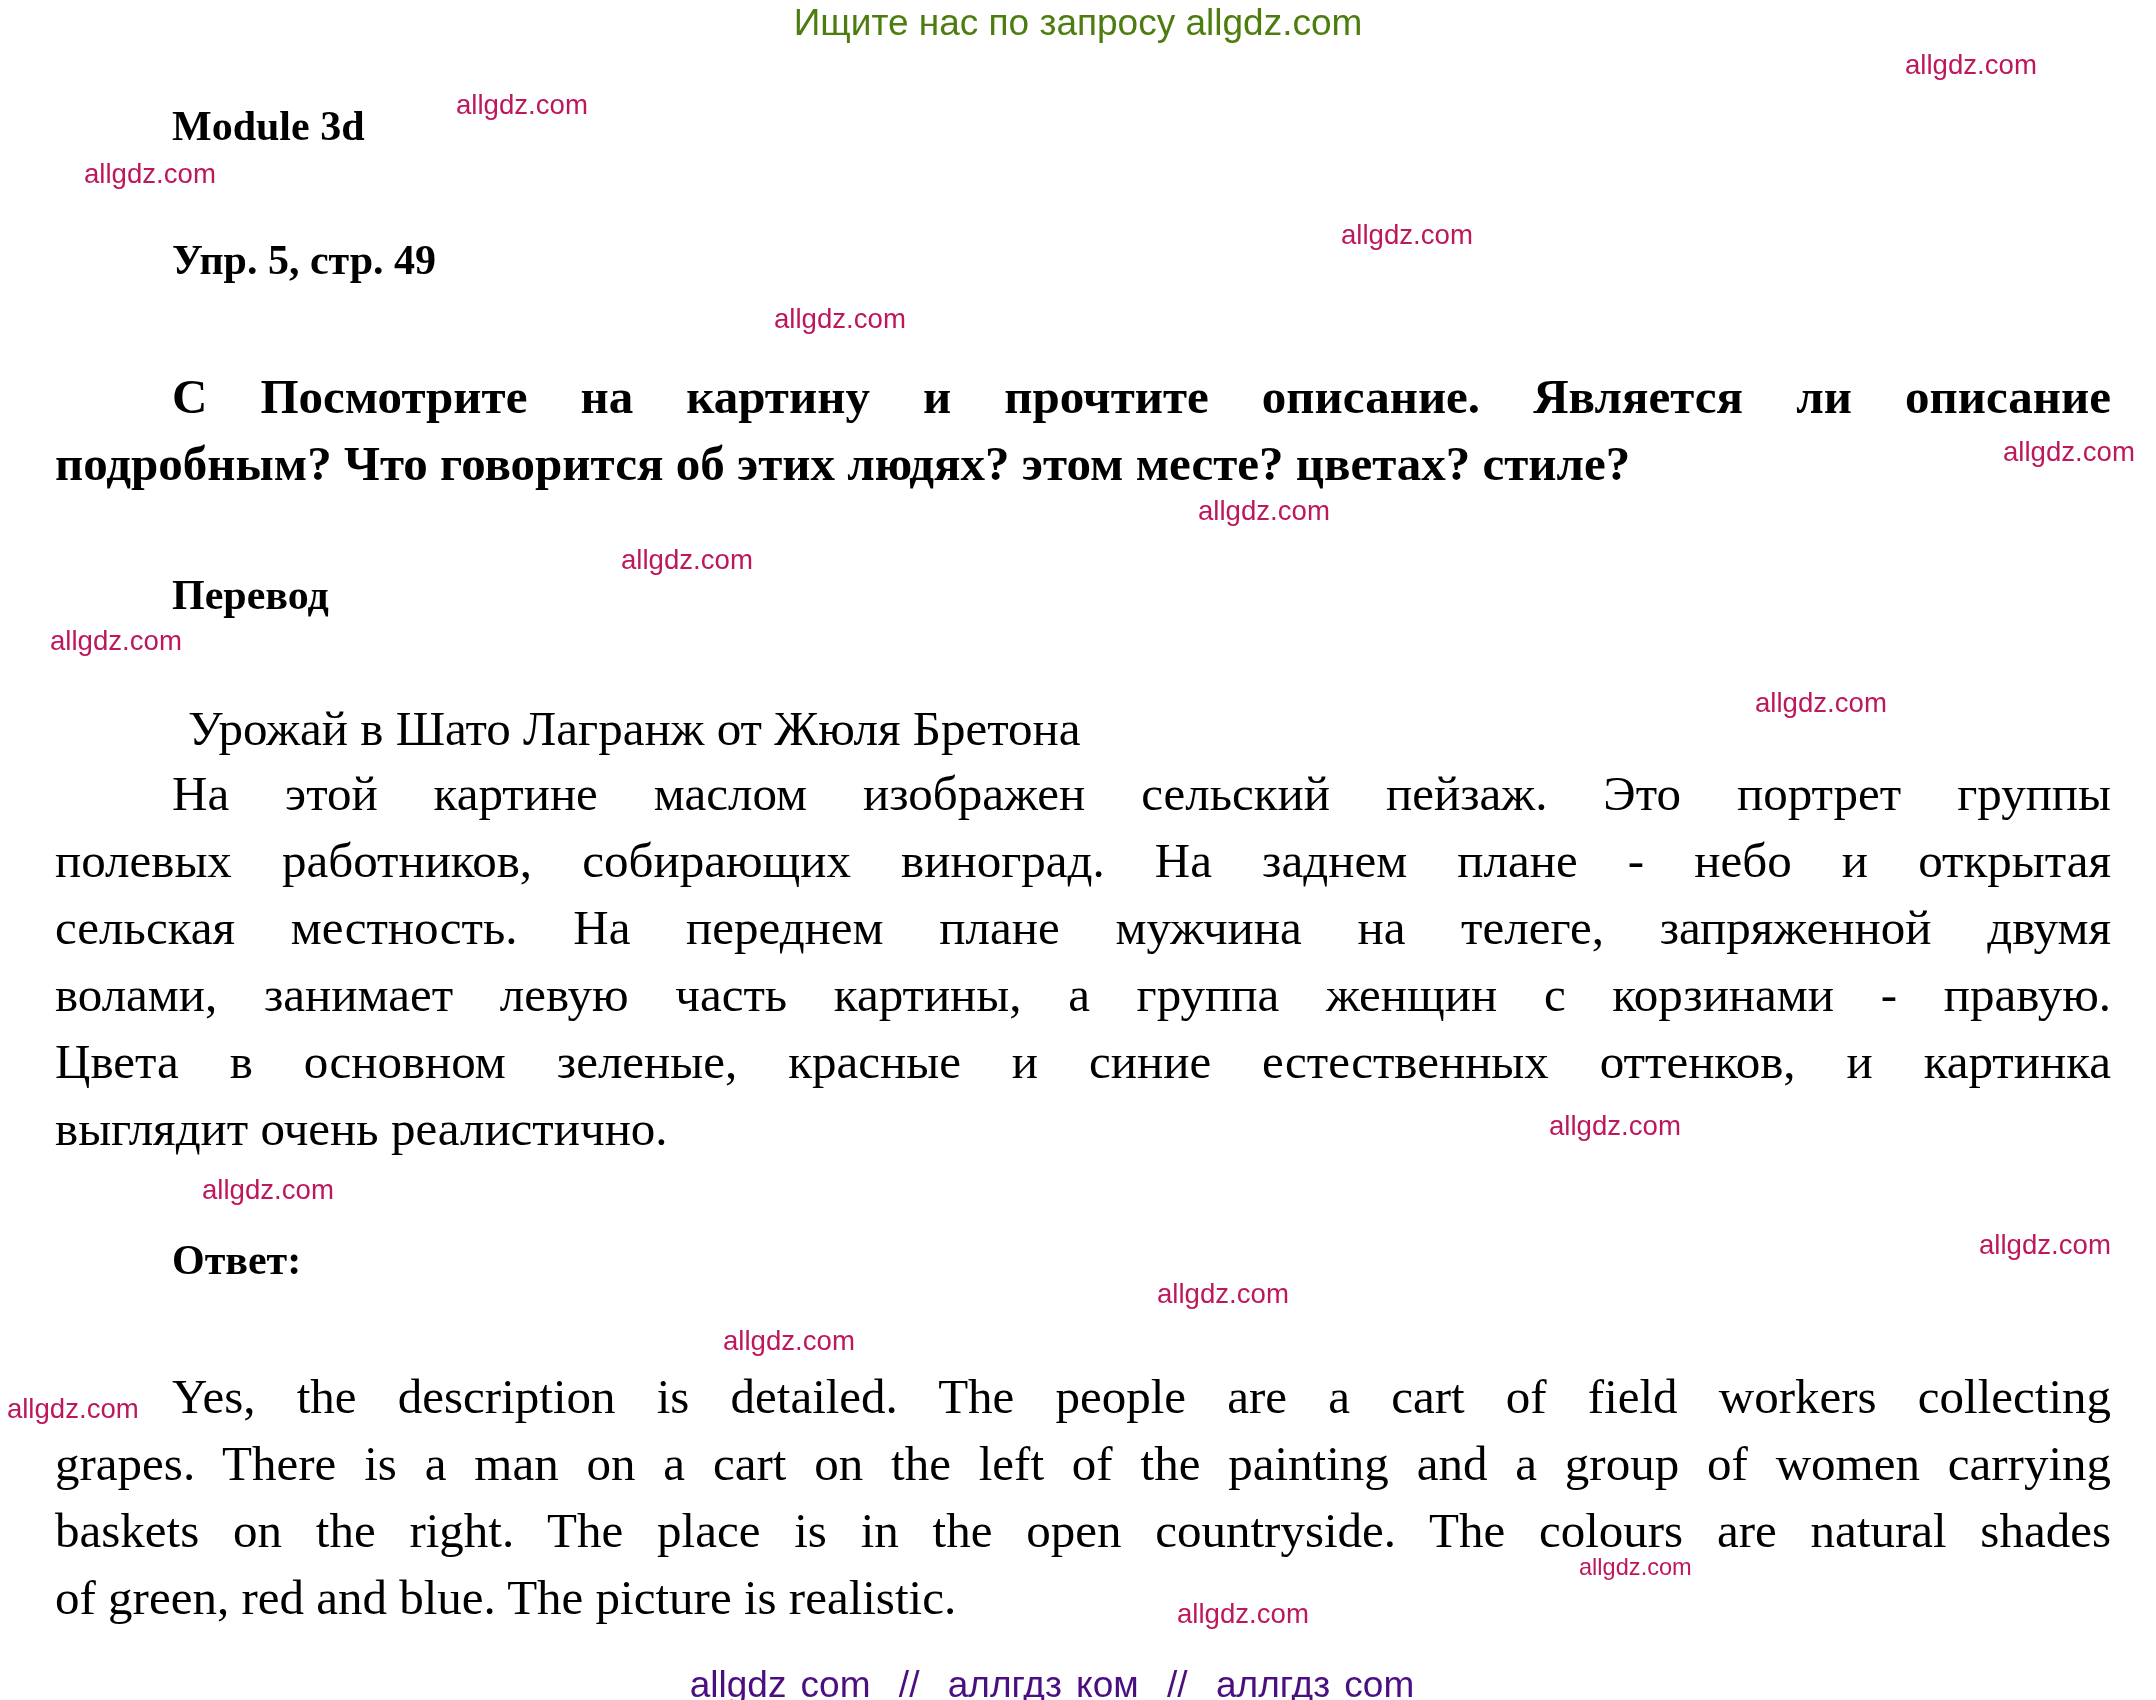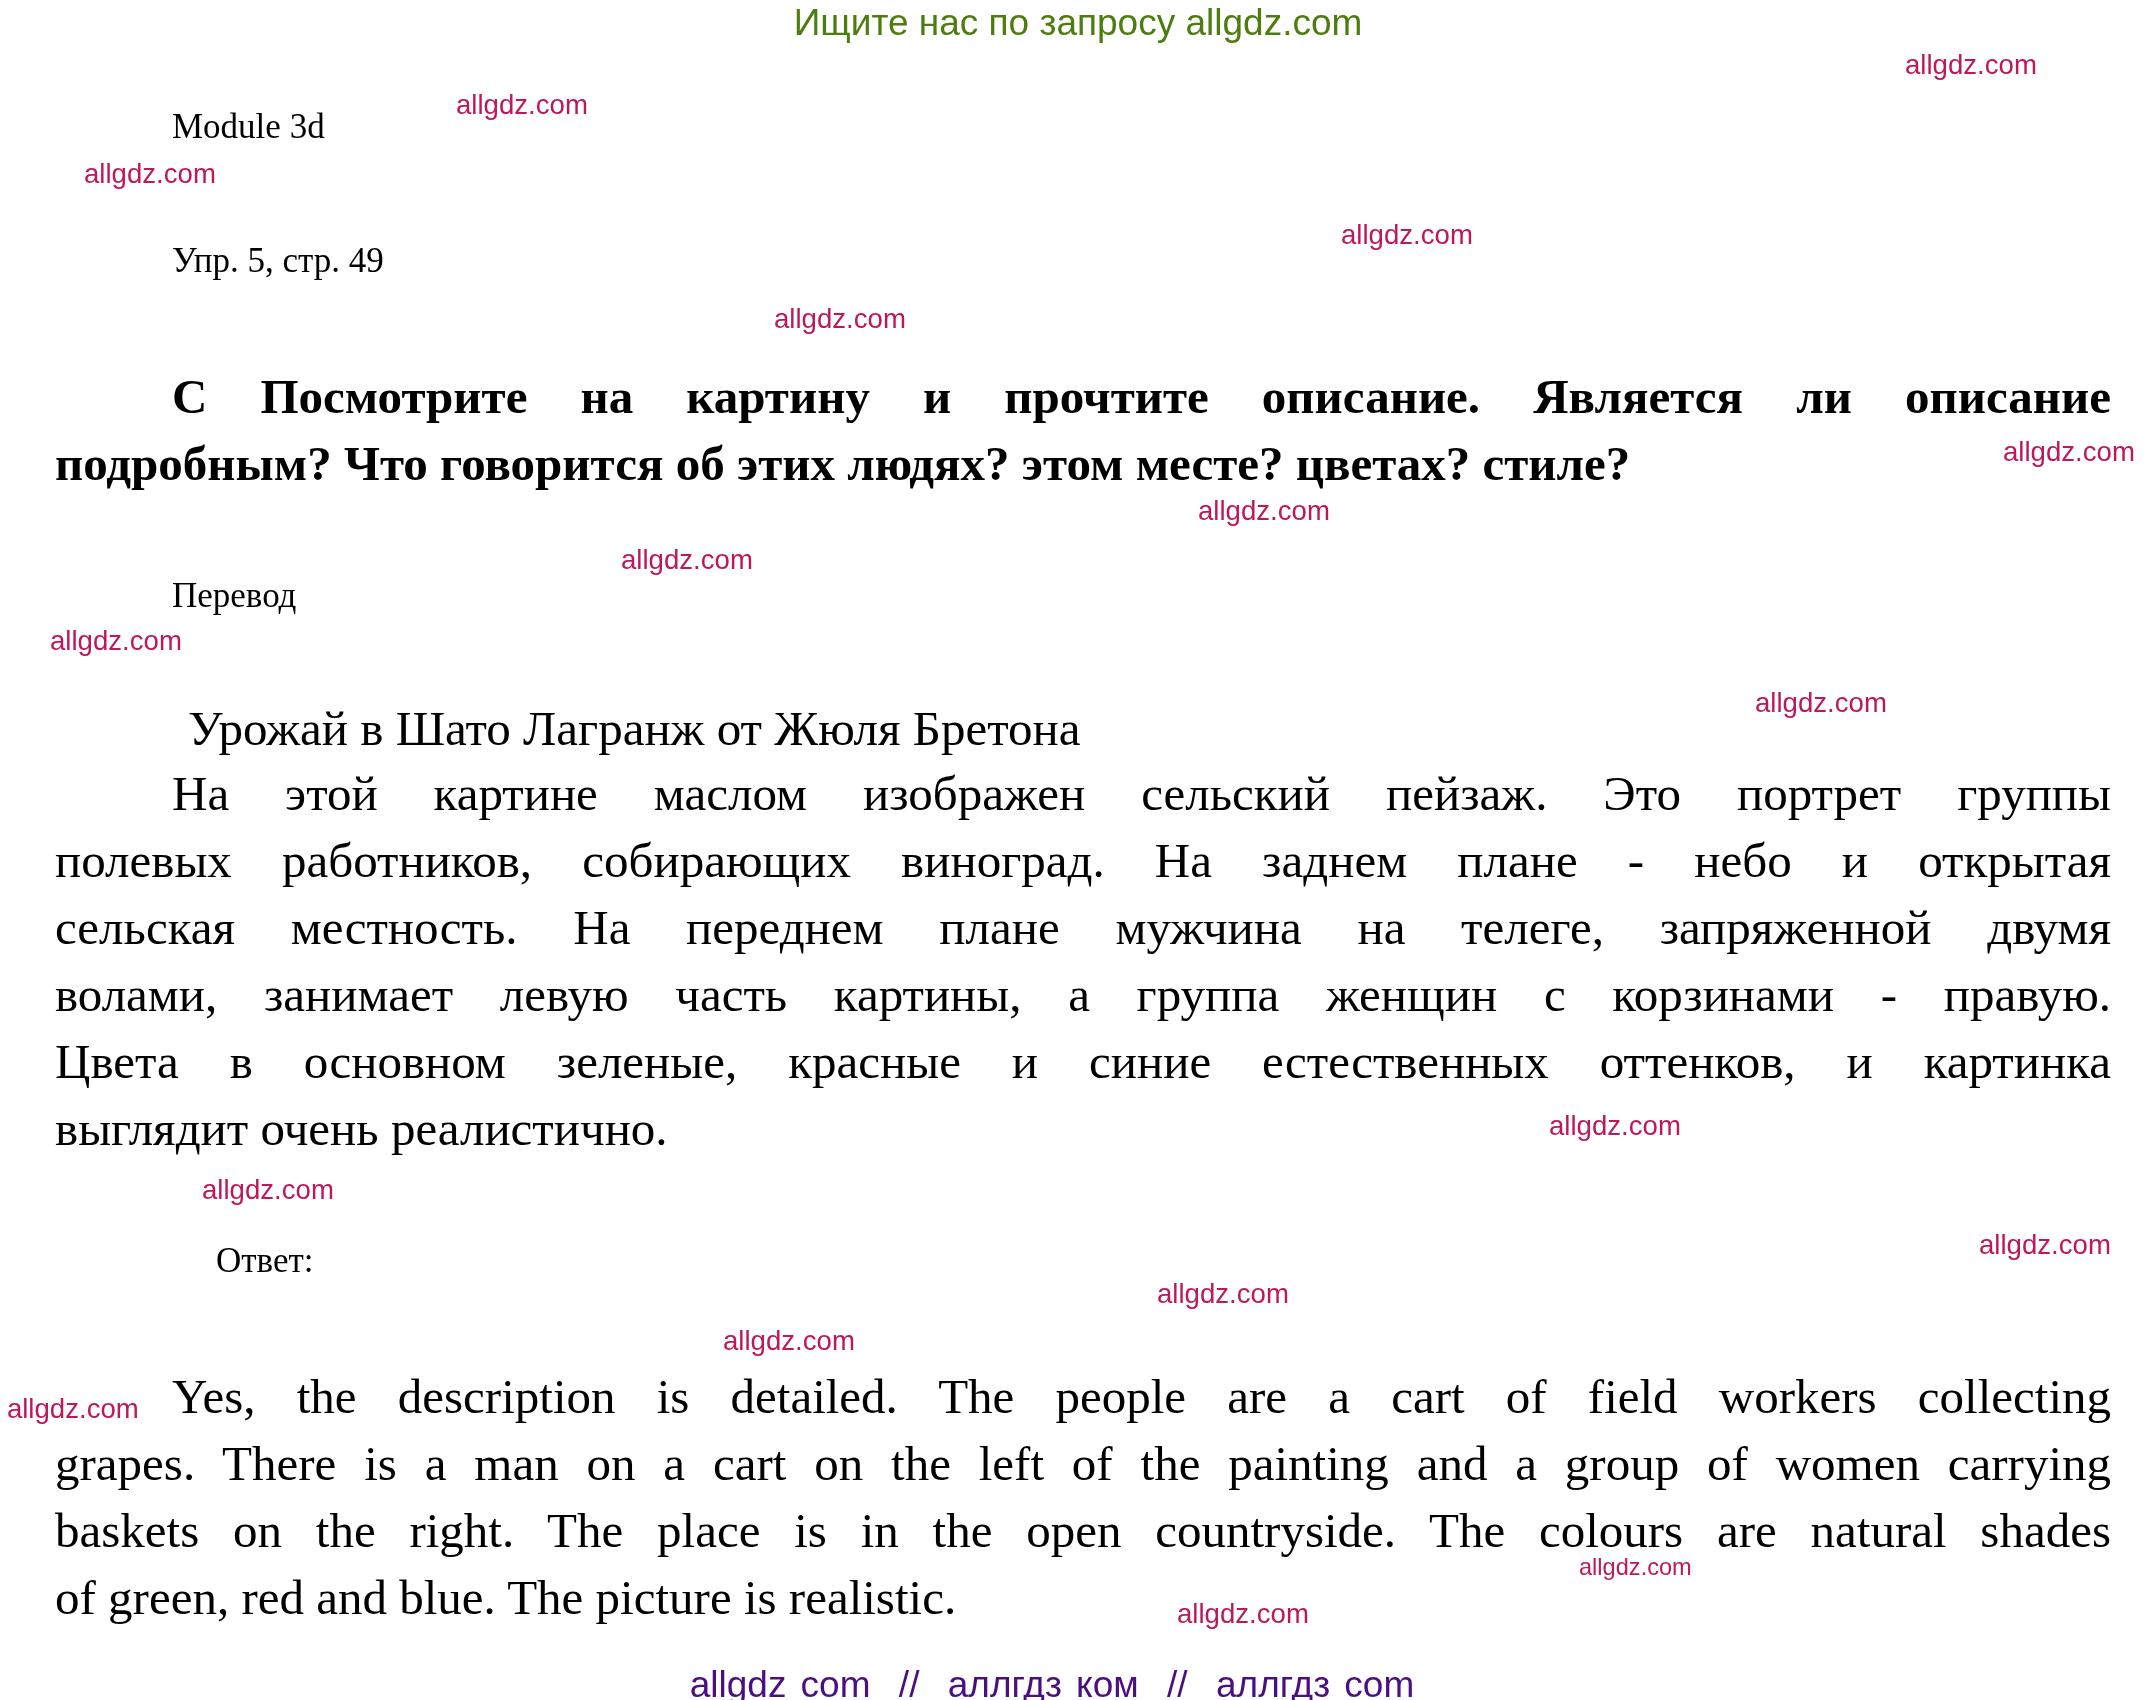--- a/index.html
+++ b/index.html
@@ -9,21 +9,21 @@
   .abs { position: absolute; white-space: nowrap; }
 
   .top-banner {
     position: absolute; left: 0; width: 2156px; top: 0; text-align: center;
     font-size: 37px; line-height: 45px; color: #4d7c0f;
   }
   .bottom-banner {
     position: absolute; left: 0; width: 2104px; top: 1668px; text-align: center;
     font-size: 37px; line-height: 33px; color: #4a0f80; word-spacing: 3.9px;
   }
-  .heading { font-weight: normal; font-size: 35px; line-height: 59px; }
+  .heading { font-weight: bold; font-size: 42px; line-height: 59px; }
   .para {
     position: absolute; left: 55px; width: 2056px;
     font-size: 49px; line-height: 67px; text-align: justify;
     text-align-last: left;
   }
   .para .line { display: block; text-align: justify; text-align-last: justify; height: 67px; white-space: nowrap; overflow: visible; }
   .para .line.last { text-align-last: left; }
   .para .line.indent { padding-left: 117px; }
   .q-para { font-weight: bold; }
   .wm { position: absolute; font-size: 27.6px; line-height: 31.5px; color: #be185d; white-space: nowrap; }
@@ -49,21 +49,21 @@
 
 <div class="para serif" style="top:760px;">
   <span class="line indent">На этой картине маслом изображен сельский пейзаж. Это портрет группы</span>
   <span class="line">полевых работников, собирающих виноград. На заднем плане - небо и открытая</span>
   <span class="line">сельская местность. На переднем плане мужчина на телеге, запряженной двумя</span>
   <span class="line">волами, занимает левую часть картины, а группа женщин с корзинами - правую.</span>
   <span class="line">Цвета в основном зеленые, красные и синие естественных оттенков, и картинка</span>
   <span class="line last">выглядит очень реалистично.</span>
 </div>
 
-<div class="abs serif heading" style="left:172px; top:1231px;margin-left:44px;">Ответ:</div>
+<div class="abs serif heading" style="left:172px; top:1231px;">Ответ:</div>
 
 <div class="para serif" style="top:1363px;">
   <span class="line indent">Yes, the description is detailed. The people are a cart of field workers collecting</span>
   <span class="line">grapes. There is a man on a cart on the left of the painting and a group of women carrying</span>
   <span class="line">baskets on the right. The place is in the open countryside. The colours are natural shades</span>
   <span class="line last">of green, red and blue. The picture is realistic.</span>
 </div>
 
 <div id="watermarks">
     <div class="wm sans" style="left: 1905px; top: 49px;">allgdz.com</div>

